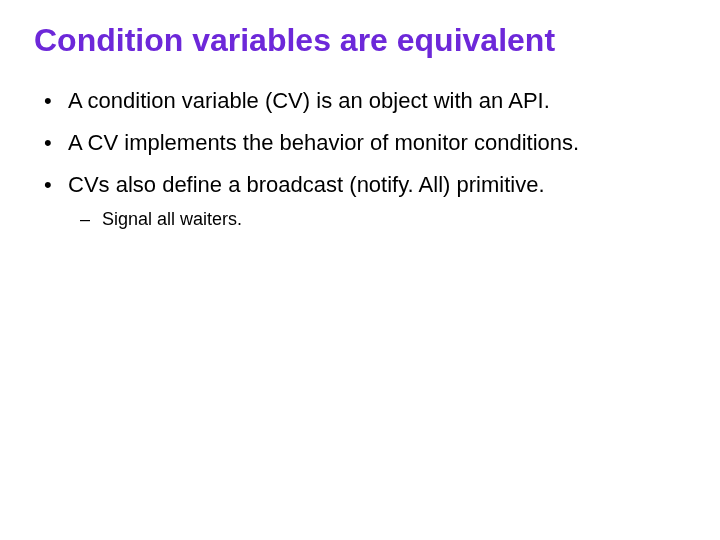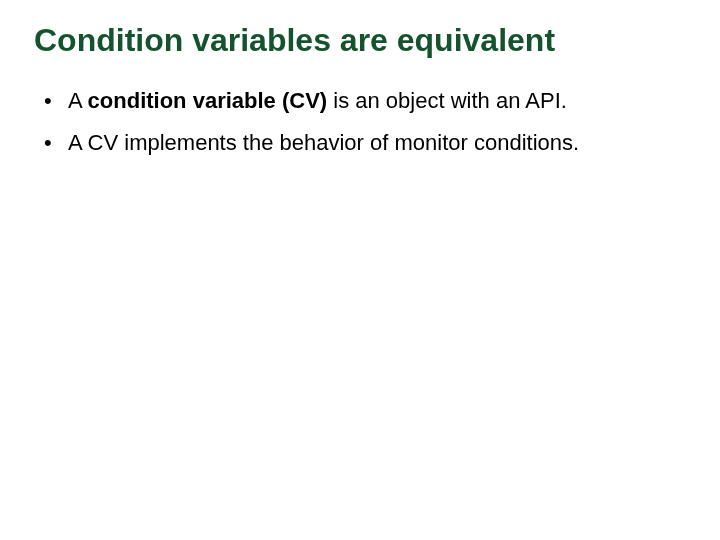--- a/index.html
+++ b/index.html
@@ -14,21 +14,21 @@
   }
   .slide {
     box-sizing: border-box;
     width: 720px;
     height: 540px;
     padding: 22px 34px 20px 34px;
   }
   .title {
     font-size: 32px;
     font-weight: bold;
-    color: #14532d;
+    color: #6d28d9;
     margin: 0 0 28px 0;
     line-height: 1.15;
   }
   ul.top {
     list-style: none;
     margin: 0;
     padding: 0;
   }
   ul.top > li {
     position: relative;
@@ -58,37 +58,45 @@
     line-height: 1.35;
   }
   ul.sub > li::before {
     content: "–";
     position: absolute;
     left: 12px;
     top: 0;
     font-size: 18px;
     color: #000;
   }
-  .b { font-weight: bold; }
+  .b { font-weight: normal; }
 </style>
 </head>
 <body>
 
 <div class="slide">
 
   <h1 class="title">Condition variables are equivalent</h1>
 
   <ul class="top">
 
     <li>
       <span>A </span><span class="b">condition variable (CV)</span><span> is an object with an API.</span>
     </li>
 
     <li>
       <span>A CV implements the behavior of monitor conditions.</span>
     </li>
 
 
 
+    <li>
+      <span>CVs also define a </span><span class="b">broadcast</span><span> (</span><span class="b">notify. All</span><span>) primitive.</span>
+      <ul class="sub">
+        <li>
+          <span>Signal all waiters.</span>
+        </li>
+      </ul>
+    </li>
 
   </ul>
 
 </div>
 
 </body></html>

